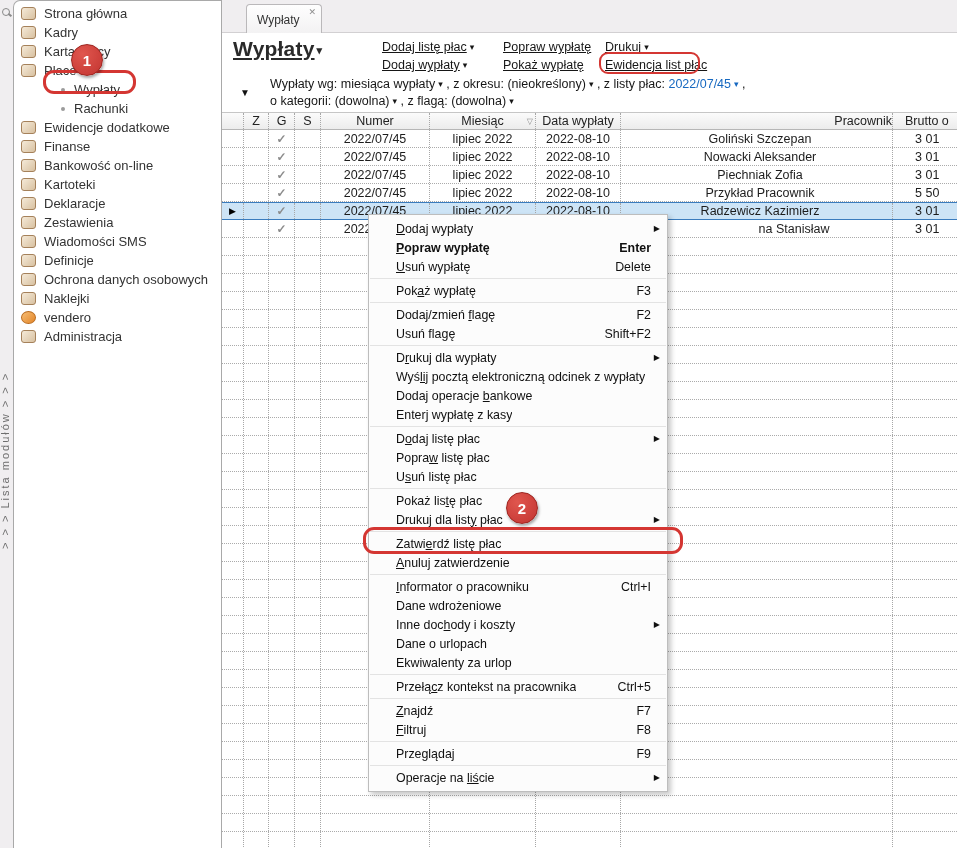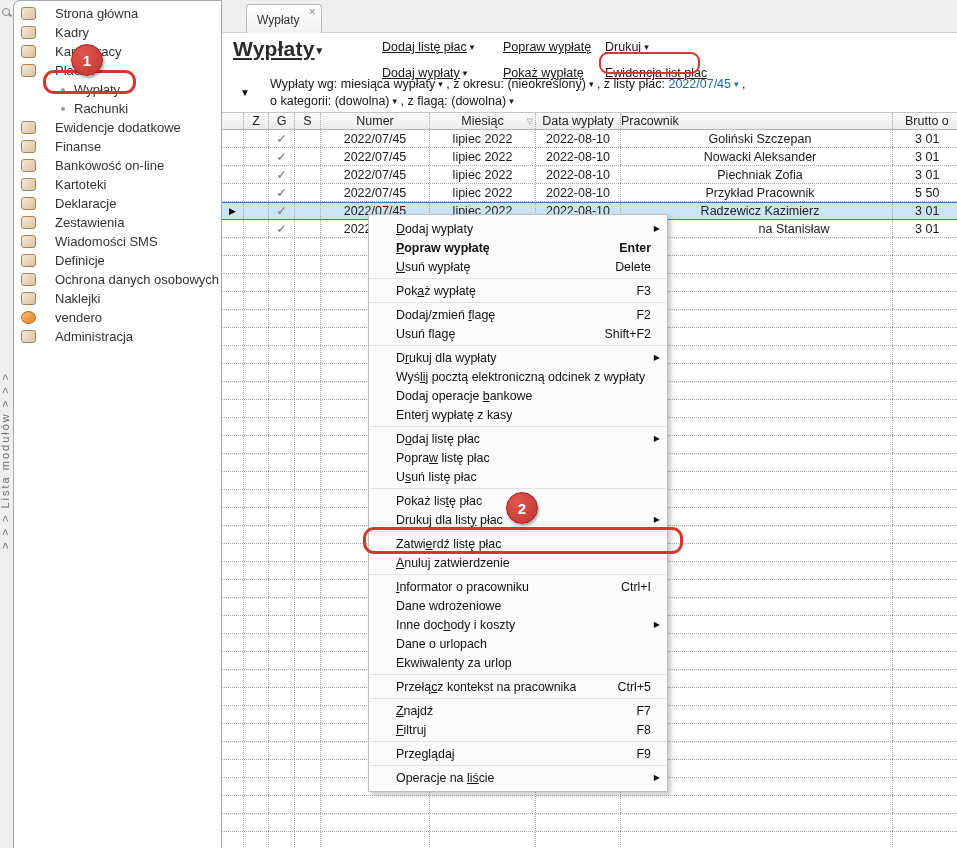--- a/index.html
+++ b/index.html
@@ -17,41 +17,41 @@
     position:absolute;left:-1px;top:330px;width:15px;height:260px;
     writing-mode:vertical-rl;transform:rotate(180deg);
     font-size:11px;color:#6e6e6e;letter-spacing:2px;white-space:nowrap;text-align:center;
   }
   
   .sidebar{
     position:absolute;left:13px;top:0;width:209px;height:848px;background:#fff;
     border:1px solid #a9a9a9;border-bottom:none;border-radius:7px 0 0 0;box-sizing:border-box;
   }
   .nav{padding-top:3px;font-size:13px;color:#333}
-  .nav-item{height:19px;display:flex;align-items:center;padding-left:7px;gap:19px;white-space:nowrap;cursor:default}
+  .nav-item{height:19px;display:flex;align-items:center;padding-left:7px;gap:8px;white-space:nowrap;cursor:default}
   .nav-icon{width:15px;height:13px;flex:none;border-radius:3px;box-sizing:border-box;
     background:linear-gradient(135deg,#f5ead8,#d8c1a1);border:1px solid #a5815a}
   .nav-icon.orange{background:linear-gradient(135deg,#f7bd74,#e2862a);border-color:#b96a1d;border-radius:50%}
   .nav-child{height:19px;display:flex;align-items:center;padding-left:47px;gap:9px;white-space:nowrap}
   .nav-bullet{width:4px;height:4px;border-radius:50%;background:#9b9b9b;flex:none}
   
   .tabstrip{position:absolute;left:222px;top:0;width:735px;height:33px;border-bottom:1px solid #d2d0d2;box-sizing:border-box}
   .tab{
     position:absolute;left:24px;top:4px;width:76px;height:29px;box-sizing:border-box;
     background:linear-gradient(#fefefe,#f3f2f3);border:1px solid #bab8ba;border-bottom:none;
     border-radius:4px 4px 0 0;font-size:12px;color:#333;
     display:flex;align-items:flex-end;padding:0 6px 6px 10px;
   }
   .tab-close{position:absolute;right:5px;top:3px;font-size:9px;color:#8f8f8f;line-height:1}
   
   .content{position:absolute;left:222px;top:33px;width:735px;height:839px;background:#fff}
   .page-title{position:absolute;left:11px;top:4px;font-size:21px;font-weight:bold;color:#2a2a2a;
     text-decoration:underline;letter-spacing:.2px;white-space:nowrap}
   .page-title .caret{font-size:11px;vertical-align:2px;text-decoration:none;display:inline-block;margin-left:2px}
-  .tcol{position:absolute;top:7px;display:flex;flex-direction:column;gap:12px}
+  .tcol{position:absolute;top:7px;display:flex;flex-direction:column;gap:4px}
   .tcol.c1{left:160px}.tcol.c2{left:281px}.tcol.c3{left:383px}
   .tlink{font-size:12.5px;color:#161616;text-decoration:underline;white-space:nowrap;cursor:pointer}
   .tlink .caret{font-size:9px;text-decoration:none;display:inline-block;margin-left:3px;vertical-align:1px}
   .filters{position:absolute;left:0;top:44px;font-size:12.5px;color:#161616}
   .filter-toggle{position:absolute;left:18px;top:10px;font-size:10px;color:#111;cursor:pointer}
   .fline{position:absolute;left:48px;white-space:nowrap}
   .fline.l1{top:0}.fline.l2{top:17px}
   .fseg{cursor:pointer}
   .fseg .caret{font-size:9px;display:inline-block;margin-left:3px;vertical-align:1px}
   .fseg.u{}
@@ -59,21 +59,21 @@
   
   .grid{position:absolute;left:0;top:79px;width:795px;height:736px;font-size:12.5px;color:#1c1c1c}
   .trow{display:flex;height:18px;box-sizing:border-box}
   .cell{box-sizing:border-box;border-right:1px dotted #a7a7a7;overflow:hidden;white-space:nowrap;
     display:flex;align-items:center;justify-content:center;flex:none}
   .c0{width:22px}.c1w{width:25px}.c2w{width:26px}.c3w{width:26px}.c4w{width:109px}
   .c5w{width:106px}.c6w{width:85px}.c7w{width:272px;justify-content:center;padding-left:7px}
   .c8w{width:120px;justify-content:flex-start;padding-left:22px}
   .thead{background:linear-gradient(#fbfbfb,#ececec);border-top:1px solid #c6c6c6;border-bottom:1px solid #b6b6b6;color:#222}
   .thead .cell{position:relative}
-  .thead .c7w{justify-content:flex-start;padding-left:0}
+  .thead .c7w{justify-content:flex-end;padding-left:0}
   .thead .c8w{padding-left:12px}
   .sortmark{position:absolute;right:2px;top:4px;font-size:8px;color:#8c8c8c}
   .tbody .trow{border-bottom:1px dotted #ababab}
   .tbody .trow.sel{background:#cde4f6;border-top:1px solid #3a7cbe;border-bottom:1px solid #3a7cbe}
   .rowptr{font-size:9px;color:#000}
   .chk{color:#8b8b8b;font-weight:bold;font-size:12px}
   .frag-offset{margin-left:68px}
   
   .ctx{position:absolute;left:146px;top:181px;width:300px;box-sizing:border-box;background:#fcfcfc;
     border:1px solid #bdbdbd;box-shadow:3px 3px 5px rgba(0,0,0,.22);padding:4px 0;

